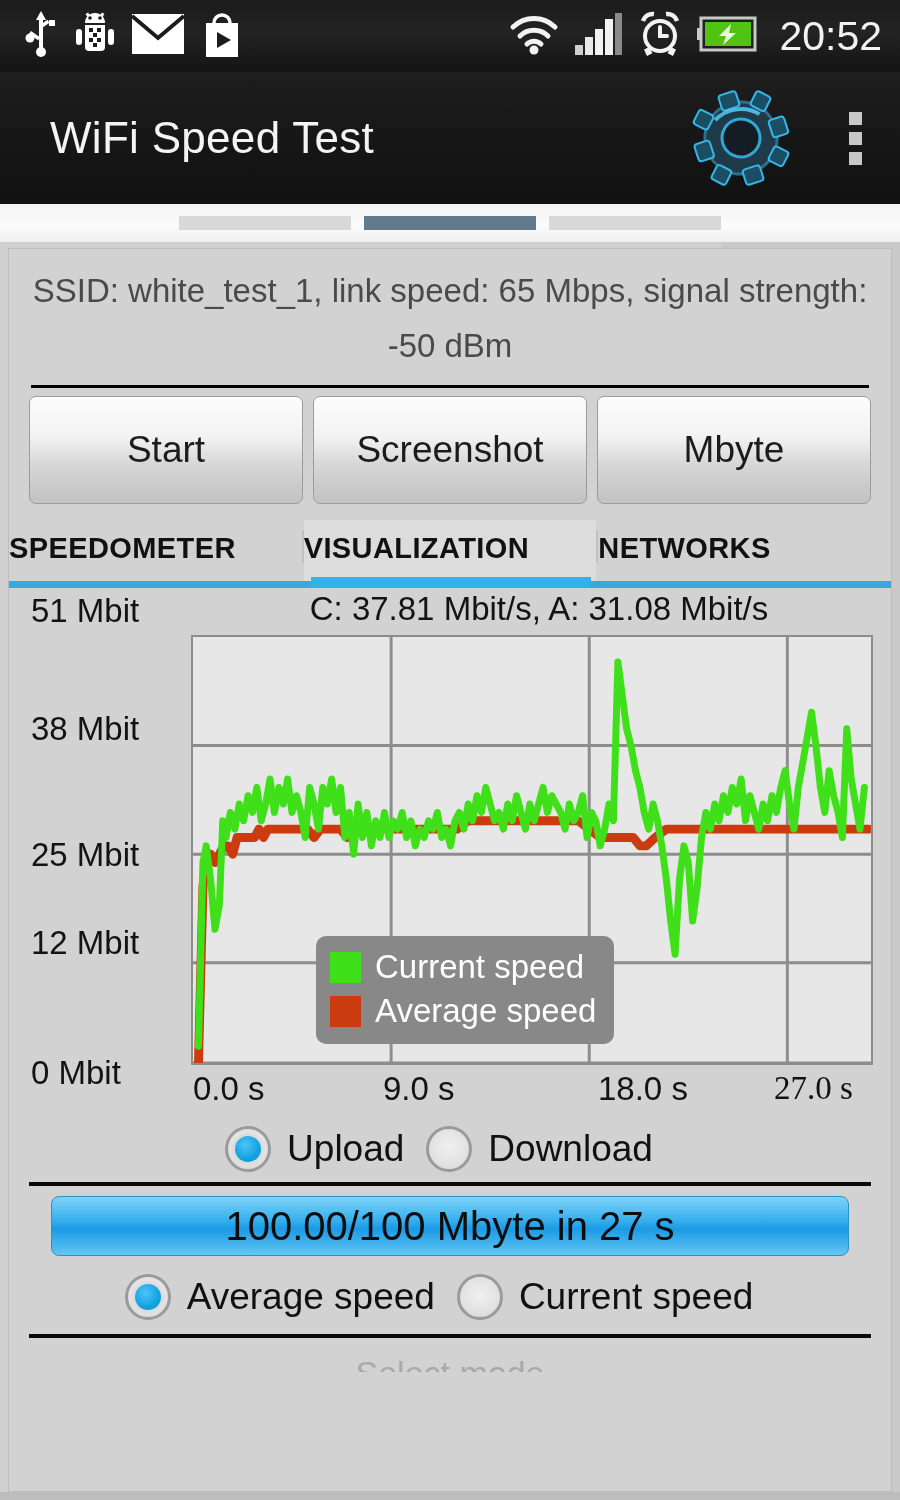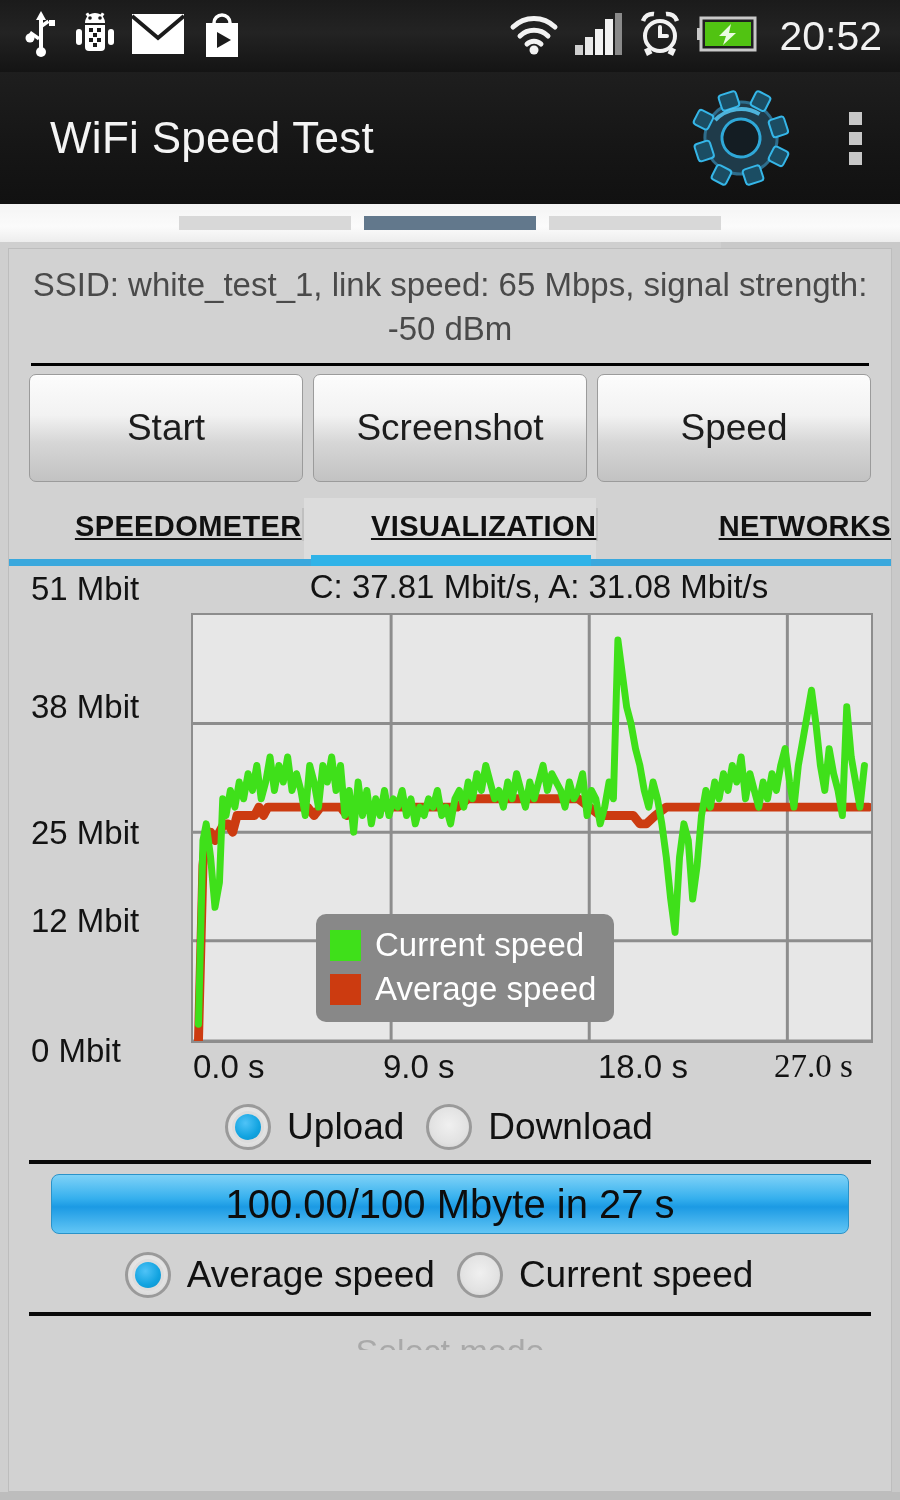--- a/index.html
+++ b/index.html
@@ -55,42 +55,42 @@
 
   
   .card {
     position: absolute; top: 248px; left: 8px; width: 884px; height: 1244px;
     background: #d2d2d2;
     border: 1px solid #bdbdbd;
     overflow: hidden;
   }
 
   .ssid {
-    text-align: center; color: #4a4a4a; font-size: 33px; line-height: 44px;
+    text-align: center; color: #4a4a4a; font-size: 33px; line-height: 55px;
     padding: 14px 22px 6px 22px; font-weight: 400;
   }
   .rule-black { height: 3px; background: #000; margin: 6px 22px 0 22px; }
 
   
   .btnrow { display: flex; gap: 10px; padding: 8px 20px 0 20px; }
   .btn {
     flex: 1; height: 108px;
     background: linear-gradient(180deg,#fcfcfc 0%, #f2f2f2 38%, #d6d6d6 64%, #c2c2c2 100%);
     border: 1px solid #9b9b9b; border-radius: 7px;
     display: flex; align-items: center; justify-content: center;
     color: #1c1c1c; font-size: 37px; cursor: pointer;
     box-shadow: 0 1px 0 rgba(255,255,255,.8) inset;
   }
 
   
   .tabs { display: flex; margin-top: 16px; }
   .tab {
-    flex: 1; text-align: right; color: #111; font-size: 29px;
+    flex: 1; text-align: left; color: #111; font-size: 29px;
     font-weight: bold; letter-spacing: 0.4px;
-    padding: 12px 0 16px 0; cursor: pointer; position: relative; text-decoration: underline;
+    padding: 12px 0 16px 0; cursor: pointer; position: relative;
   }
   .tab.sel { background: #dcdcdc; }
   .tabsep { width: 2px; background: #c0c0c0; margin: 10px 0 18px 0; }
   .tabs-rule { height: 7px; background: #3aa8dd; position: relative; }
   .tabs-rule .sel-seg { position: absolute; top: -4px; height: 11px; background: #2fb3e8; }
 
   
   .chart-area { position: relative; width: 884px; height: 530px; }
   .chart-title {
     position: absolute; left: 190px; width: 680px; top: 2px;
@@ -291,21 +291,21 @@
   </div>
 
   <div class="card">
 
     <div class="ssid">SSID: white_test_1, link speed: 65 Mbps, signal strength: -50 dBm</div>
     <div class="rule-black"></div>
 
     <div class="btnrow">
       <div class="btn">Start</div>
       <div class="btn">Screenshot</div>
-      <div class="btn">Speed</div>
+      <div class="btn">Mbyte</div>
     </div>
 
     <div class="tabs">
       <div class="tab">SPEEDOMETER</div>
       <div class="tabsep"></div>
       <div class="tab sel">VISUALIZATION</div>
       <div class="tabsep"></div>
       <div class="tab">NETWORKS</div>
     </div>
     <div class="tabs-rule">

